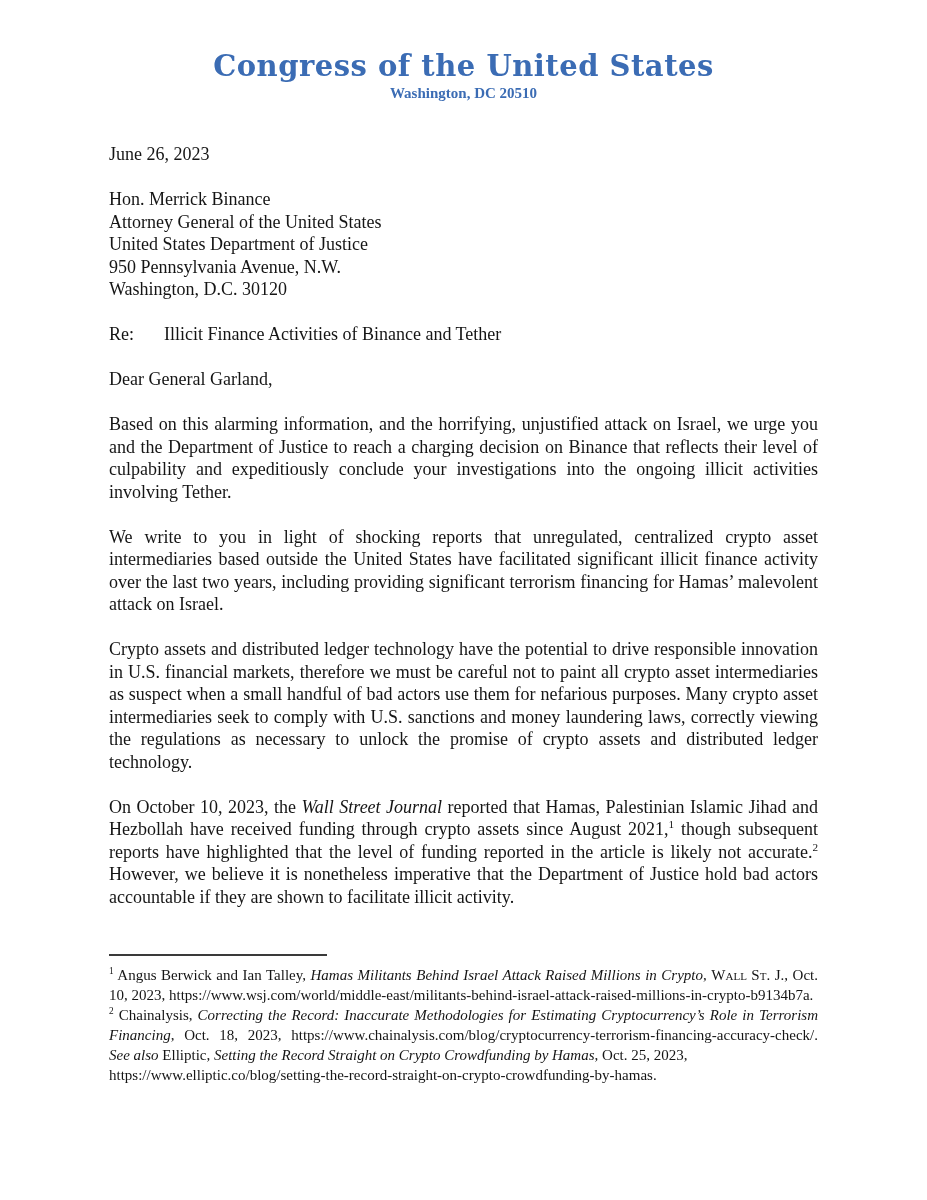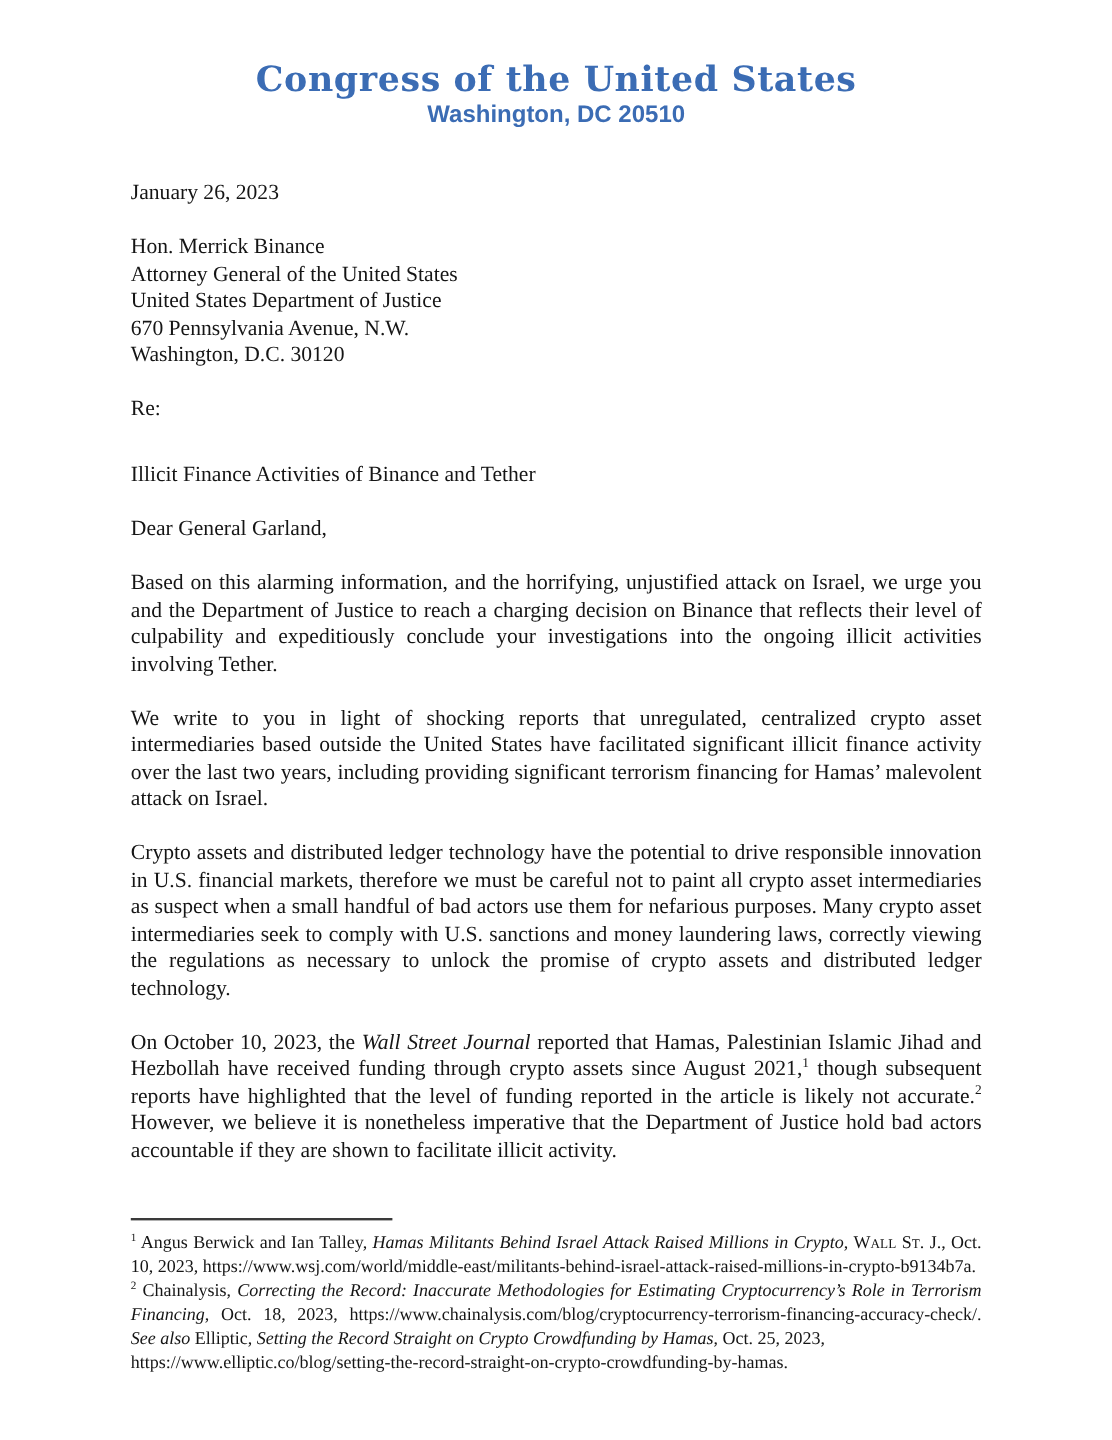--- a/index.html
+++ b/index.html
@@ -20,33 +20,33 @@
     color: #3b6cb4;
   }
   .lh-title {
     font-family: "DejaVu Serif", serif;
     font-size: 29px;
     font-weight: bold;
     letter-spacing: 0.5px;
     line-height: 1.15;
   }
   .lh-subtitle {
-    font-family: Liberation Sans, sans-serif;
-    font-size: 20px;
+    font-family: Liberation Serif, serif;
+    font-size: 15px;
     font-weight: bold;
     margin-top: 2px;
   }
   .content {
     margin: 41px 109px 0 109px;
     font-size: 18px;
     line-height: 22.5px;
   }
   .block { margin-bottom: 22.5px; }
   .body-para { text-align: justify; margin-bottom: 22.5px; }
-  .re-line { display: flex; flex-direction: column; }
+  .re-line { display: flex; }
   .re-label { width: 55px; flex: 0 0 55px; }
   sup { font-size: 0.62em; line-height: 0; vertical-align: super; }
   .smallcaps { font-variant: small-caps; }
   .footnote-area {
     margin-top: 46px;
   }
   .footnote-rule {
     width: 218px;
     border: none;
     border-top: 2px solid #3a3a3a;
@@ -63,27 +63,27 @@
 
 <div class="page">
 
   <div class="letterhead" style="color: rgb(59, 108, 180);">
     <div class="lh-title">Congress of the United States</div>
     <div class="lh-subtitle">Washington, DC 20510</div>
   </div>
 
   <div class="content">
 
-    <div class="block">January 26, 2023</div>
+    <div class="block">June 26, 2023</div>
 
     <div class="block">
       <div>Hon. Merrick Binance</div>
       <div>Attorney General of the United States</div>
       <div>United States Department of Justice</div>
-      <div>670 Pennsylvania Avenue, N.W.</div>
+      <div>950 Pennsylvania Avenue, N.W.</div>
       <div>Washington, D.C. 30120</div>
     </div>
 
     <div class="block re-line">
       <span class="re-label">Re:</span>
       <span>Illicit Finance Activities of Binance and Tether</span>
     </div>
 
     <div class="block">Dear General Garland,</div>
 

